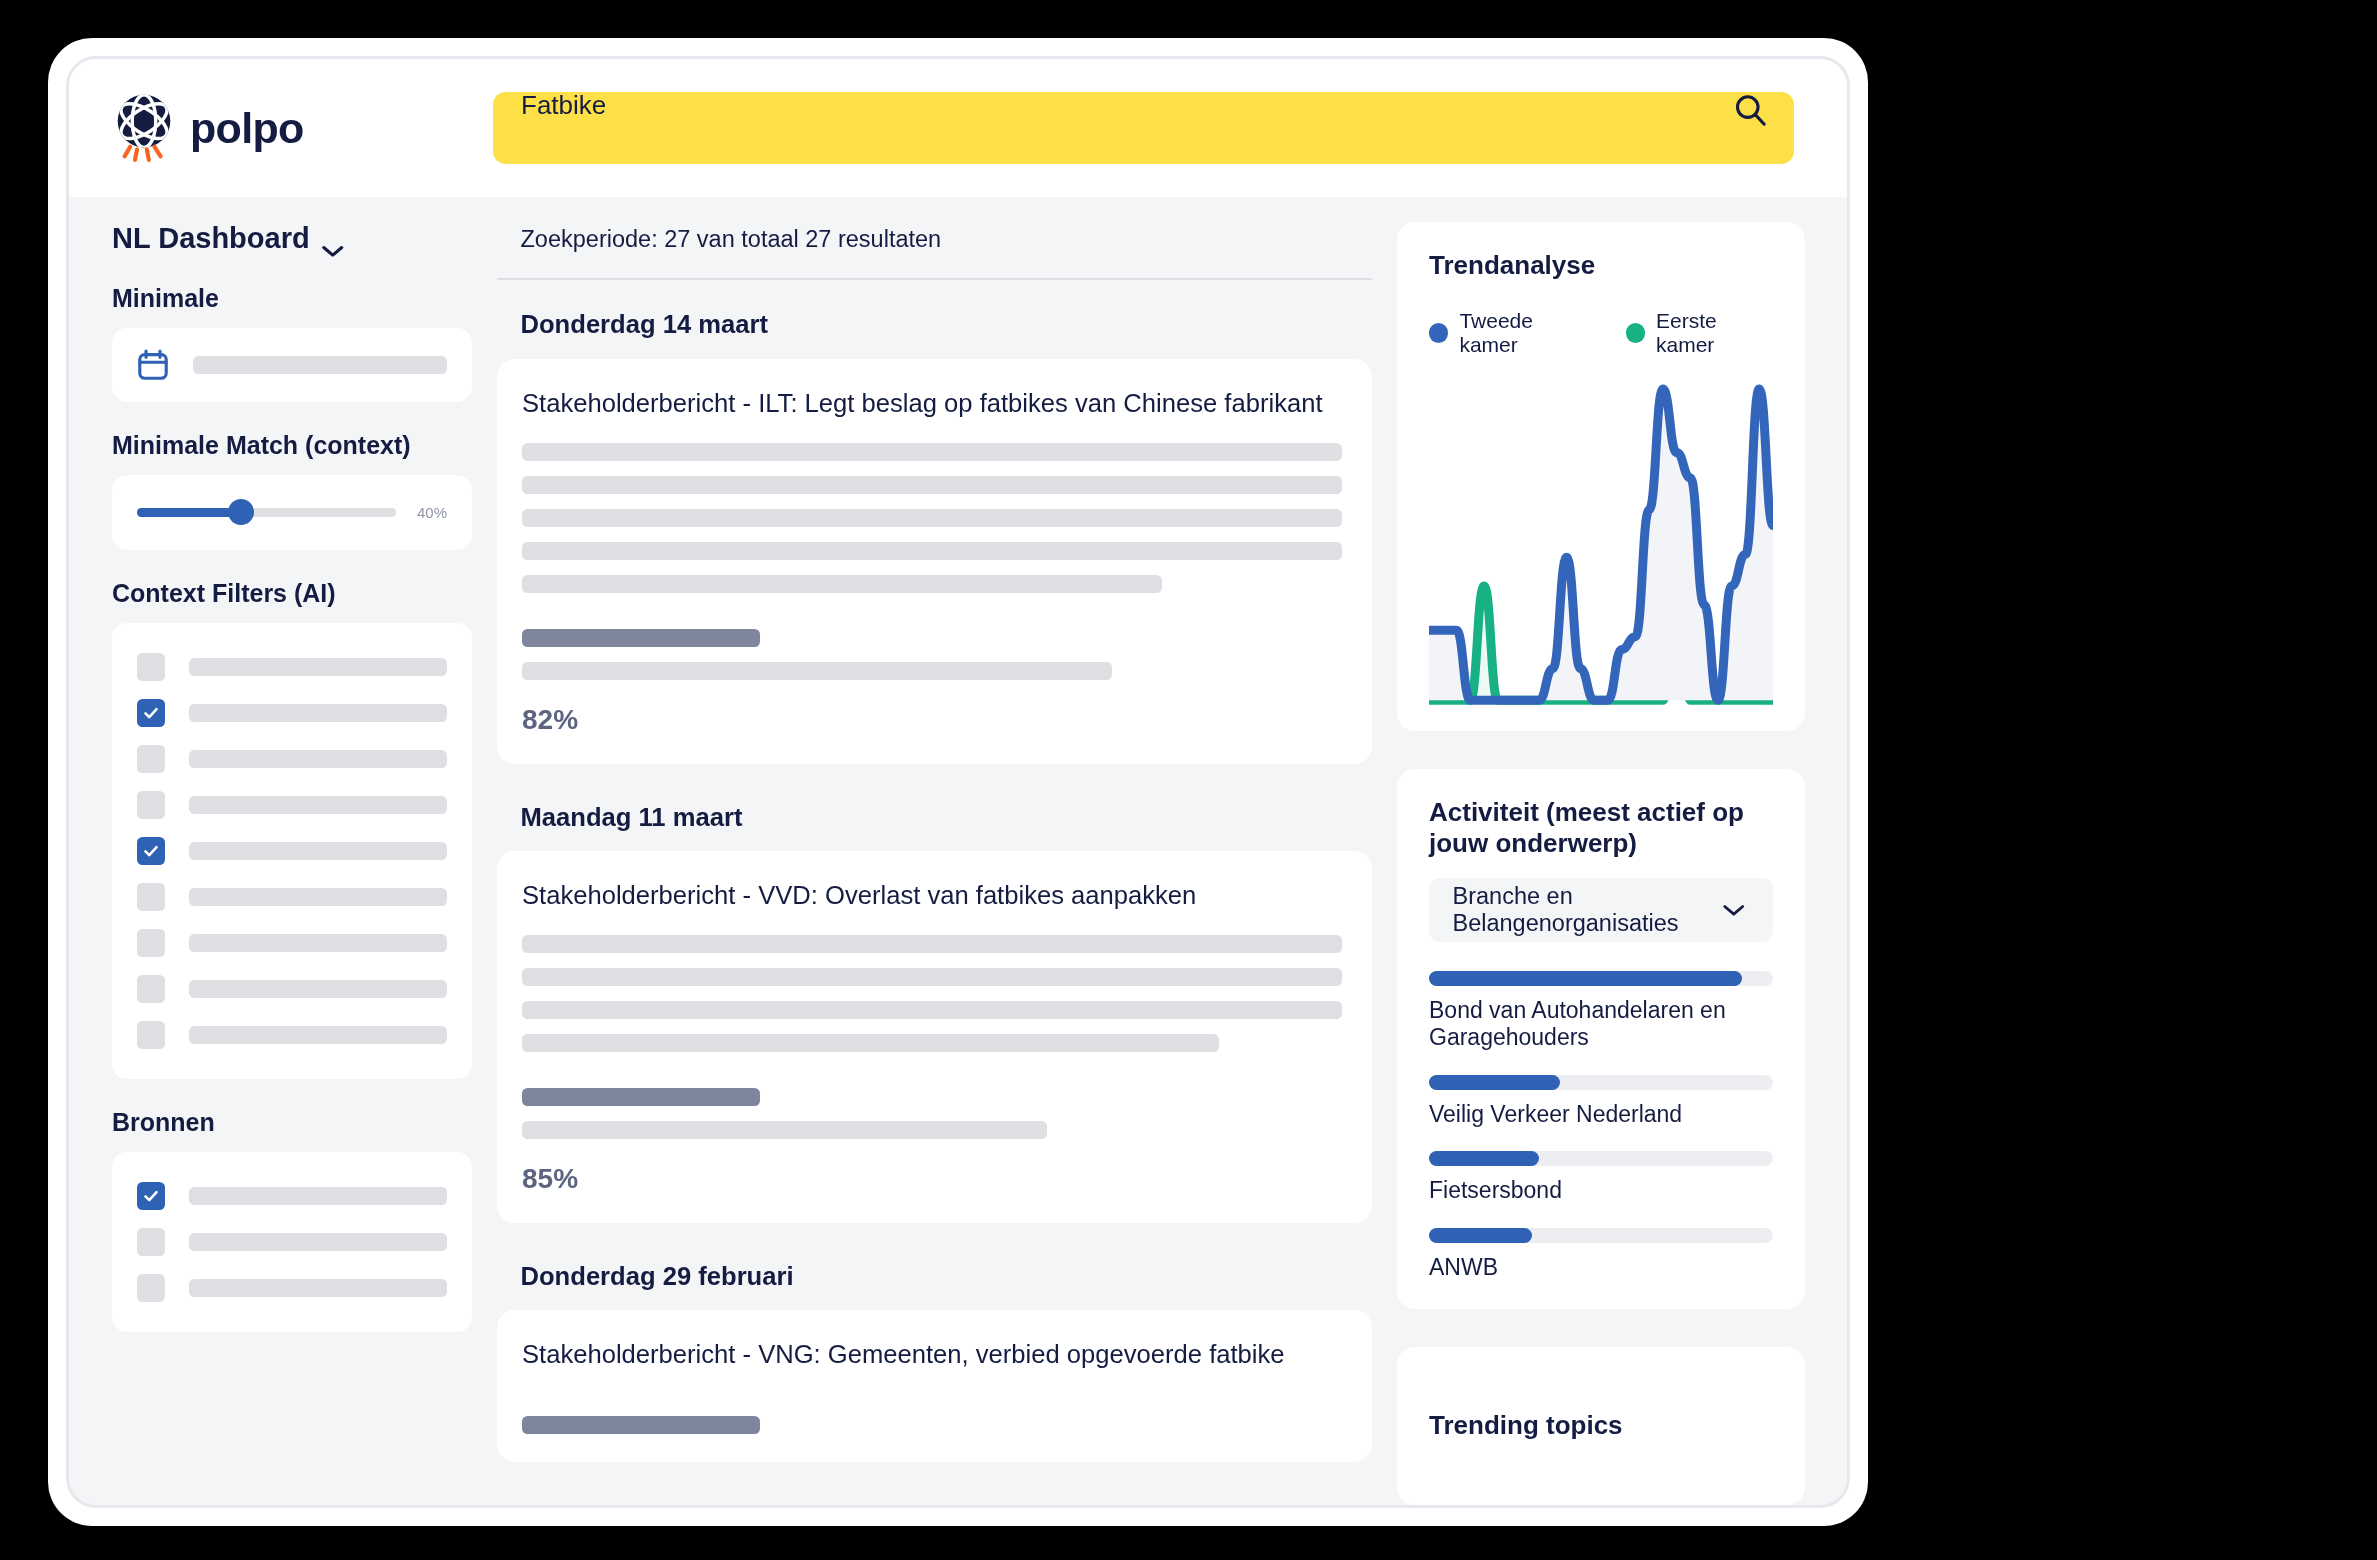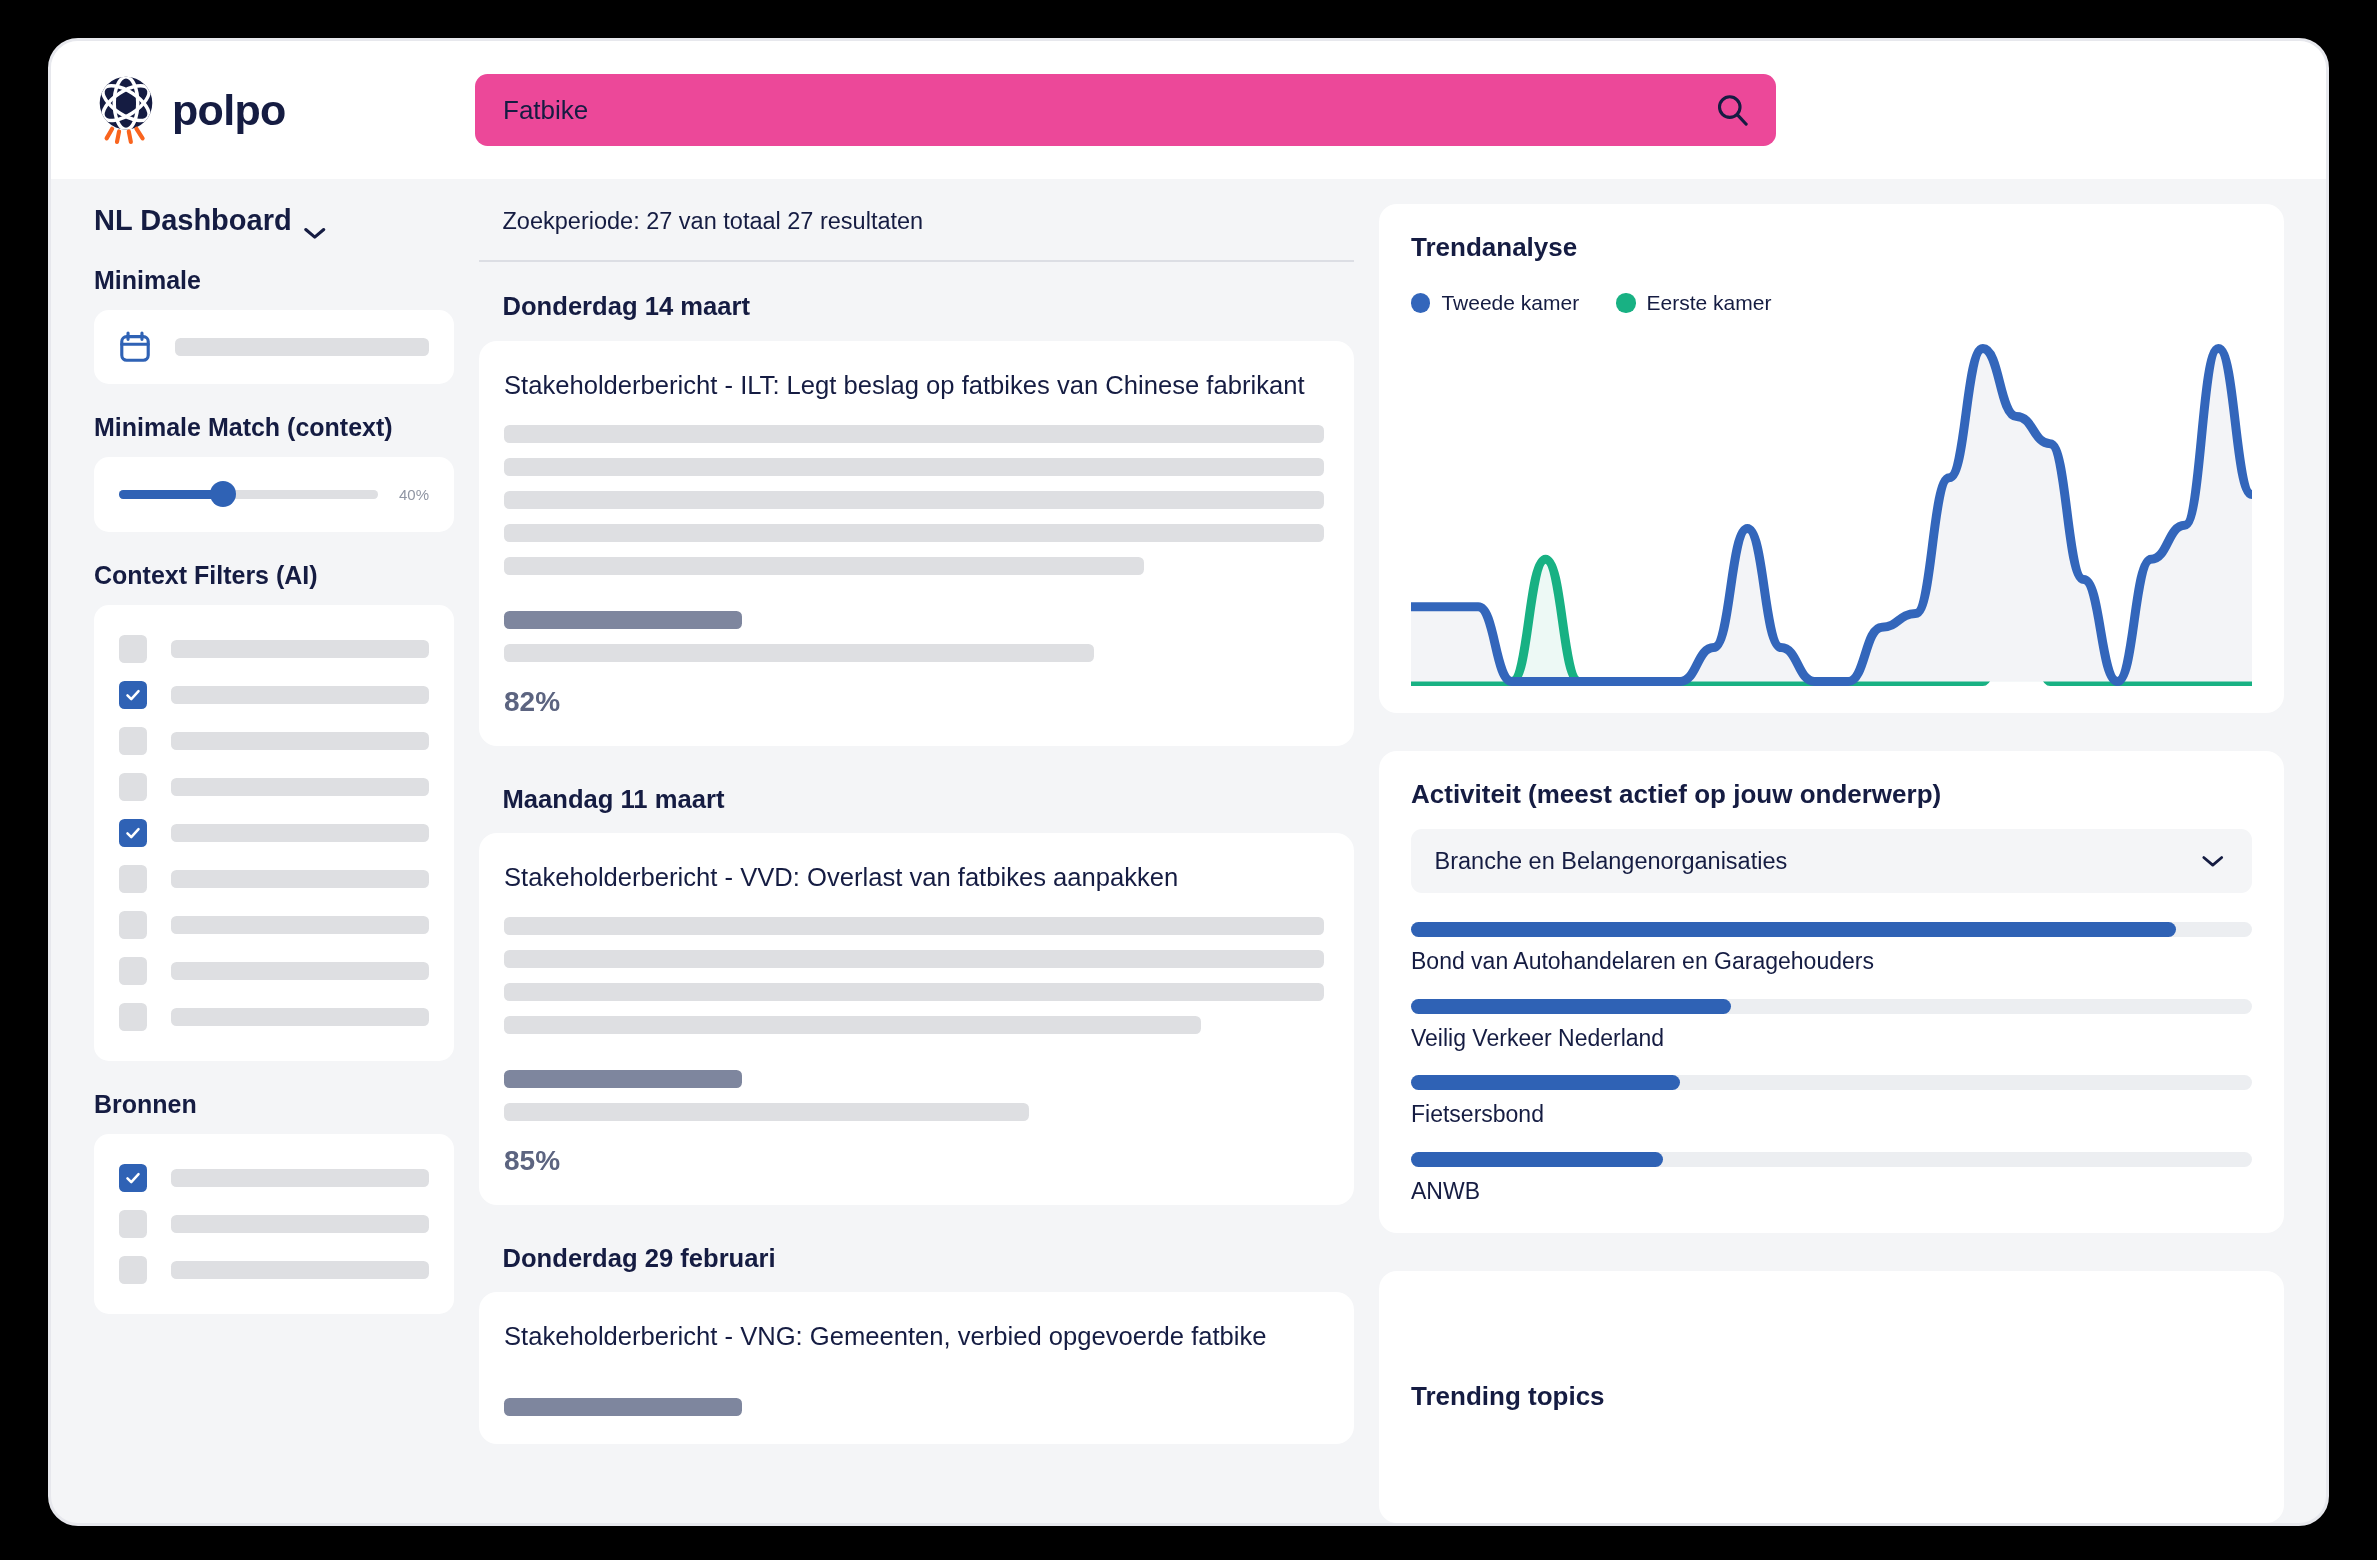--- a/index.html
+++ b/index.html
@@ -7,23 +7,24 @@
   body {
     background: #000000;
     font-family: "Liberation Sans", sans-serif;
     -webkit-font-smoothing: antialiased;
   }
 
   
   .device-frame {
     position: absolute;
     left: 48px; top: 38px;
-    width: 2281px; height: 1488px;
+    width: 1820px; height: 1488px;
     background: #ffffff;
     border-radius: 44px;
+    padding: 18px;
   }
   .device-screen {
     width: 100%; height: 100%;
     background: #f4f5f7;
     border: 3.5px solid #e7e8ed;
     border-radius: 30px;
     overflow: hidden;
     display: flex;
     flex-direction: column;
   }
@@ -42,24 +43,23 @@
   .brand-name {
     font-size: 43px;
     font-weight: 700;
     color: #151c42;
     letter-spacing: -0.7px;
     line-height: 1;
   }
   .searchbar {
     flex: 0 0 1301px;
     height: 72px;
-    background: #ec4899;
+    background: #fde047;
     border-radius: 12.5px;
     display: flex;
-    align-items: center;
     padding: 0 25px 0 28px;
     margin-left: 21px;
   }
   .search-value {
     flex: 1;
     font-size: 26px;
     color: #151c42;
     line-height: 1;
   }
   .search-icon { width: 37px; height: 37px; flex: 0 0 37px; }

